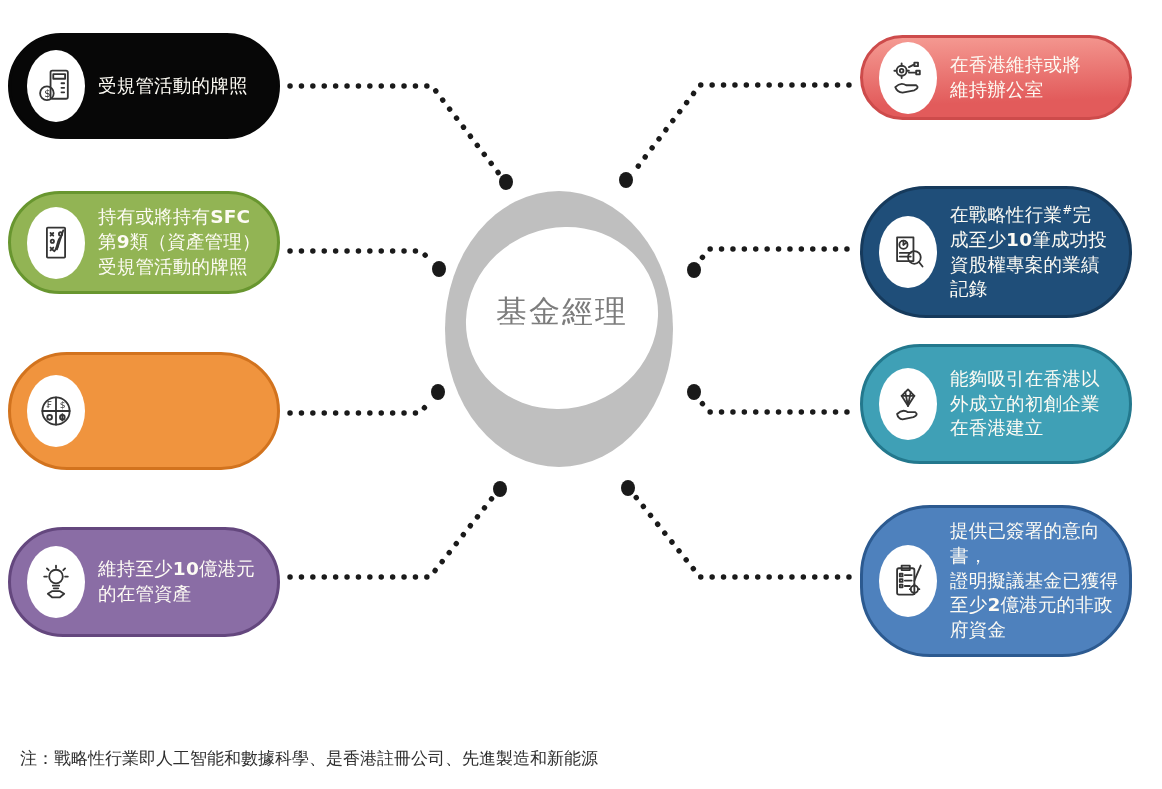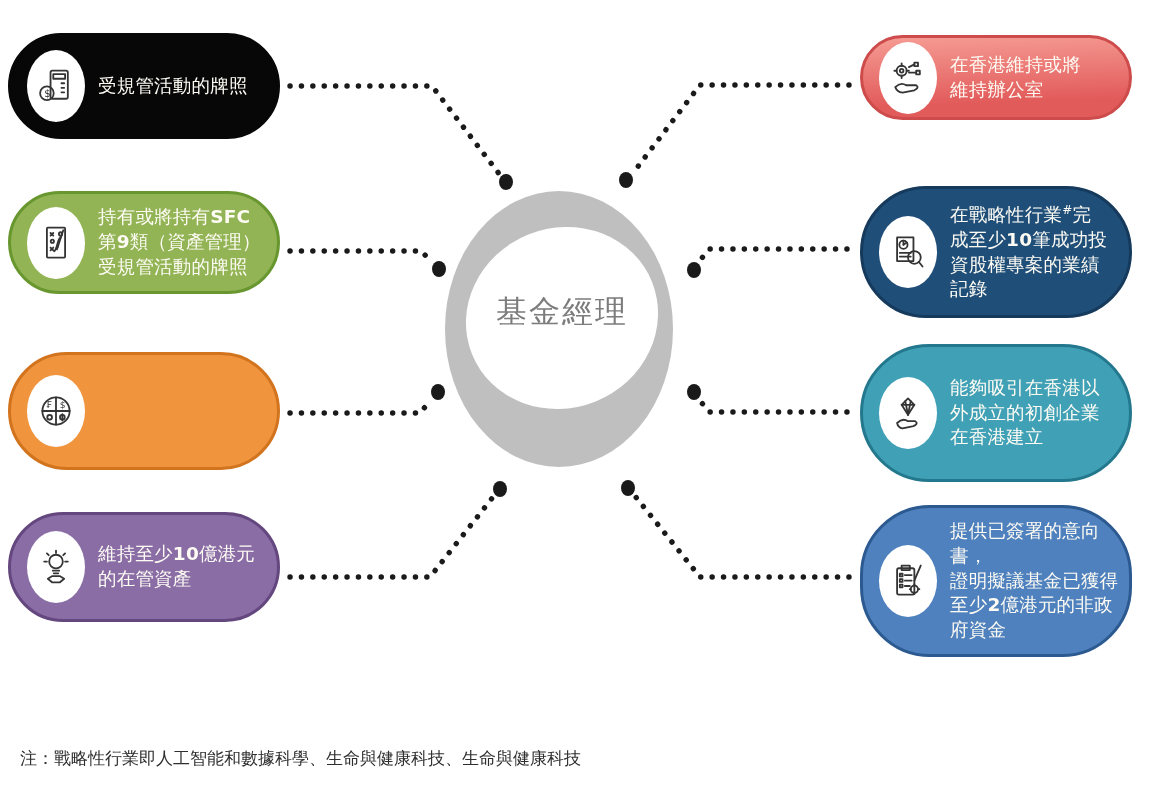--- a/index.html
+++ b/index.html
@@ -16,24 +16,24 @@
 
   .pill{
     position:absolute;width:272px;box-sizing:border-box;
     border:3px solid var(--border,#000);background:var(--fill,#000);
     border-radius:70px;display:flex;align-items:center;
   }
   .pill.gradient{background:linear-gradient(178deg,var(--fill-light) 0%,var(--fill) 78%);}
   .p-l0{left:8px;top:33px;height:106px;}
   .p-l1{left:8px;top:191px;height:103px;}
   .p-l2{left:8px;top:352px;height:118px;}
-  .p-l3{left:8px;top:512px;height:110px;}
+  .p-l3{left:8px;top:527px;height:110px;}
   .p-r0{left:860px;top:35px;height:85px;align-items:center;}
   .p-r1{left:860px;top:186px;height:132px;}
-  .p-r2{left:860px;top:344px;height:138px;}
+  .p-r2{left:860px;top:344px;height:120px;}
   .p-r3{left:860px;top:505px;height:152px;}
 
   .icon-circle{
     flex:none;width:58px;height:72px;border-radius:50%;background:#ffffff;
     margin-left:16px;display:flex;align-items:center;justify-content:center;
   }
   .icon-circle svg{display:block;}
   .ic{stroke:#343434;stroke-width:2;fill:none;stroke-linecap:round;stroke-linejoin:round;}
   .ic-fill{fill:#343434;stroke:none;font-family:"DejaVu Sans",sans-serif;}
 
@@ -218,14 +218,14 @@
         <circle class="ic" cx="29" cy="31" r="4"></circle>
         <line class="ic" x1="29" y1="25.5" x2="29" y2="27"></line>
           <line class="ic" x1="29" y1="35" x2="29" y2="36.5"></line>
         <line class="ic" x1="24" y1="31" x2="25" y2="31"></line>
           <line class="ic" x1="33" y1="31" x2="34.5" y2="31"></line>
       </svg>
     </div>
     <div class="pill-label">提供已簽署的意向書，<br>證明擬議基金已獲得<br>至少<b>2</b>億港元的非政<br>府資金</div>
   </div>
 
-  <div class="footnote">注：戰略性行業即人工智能和數據科學、生命與健康科技、生命與健康科技</div>
+  <div class="footnote">注：戰略性行業即人工智能和數據科學、是香港註冊公司、先進製造和新能源</div>
 </div>
 
 </body></html>

